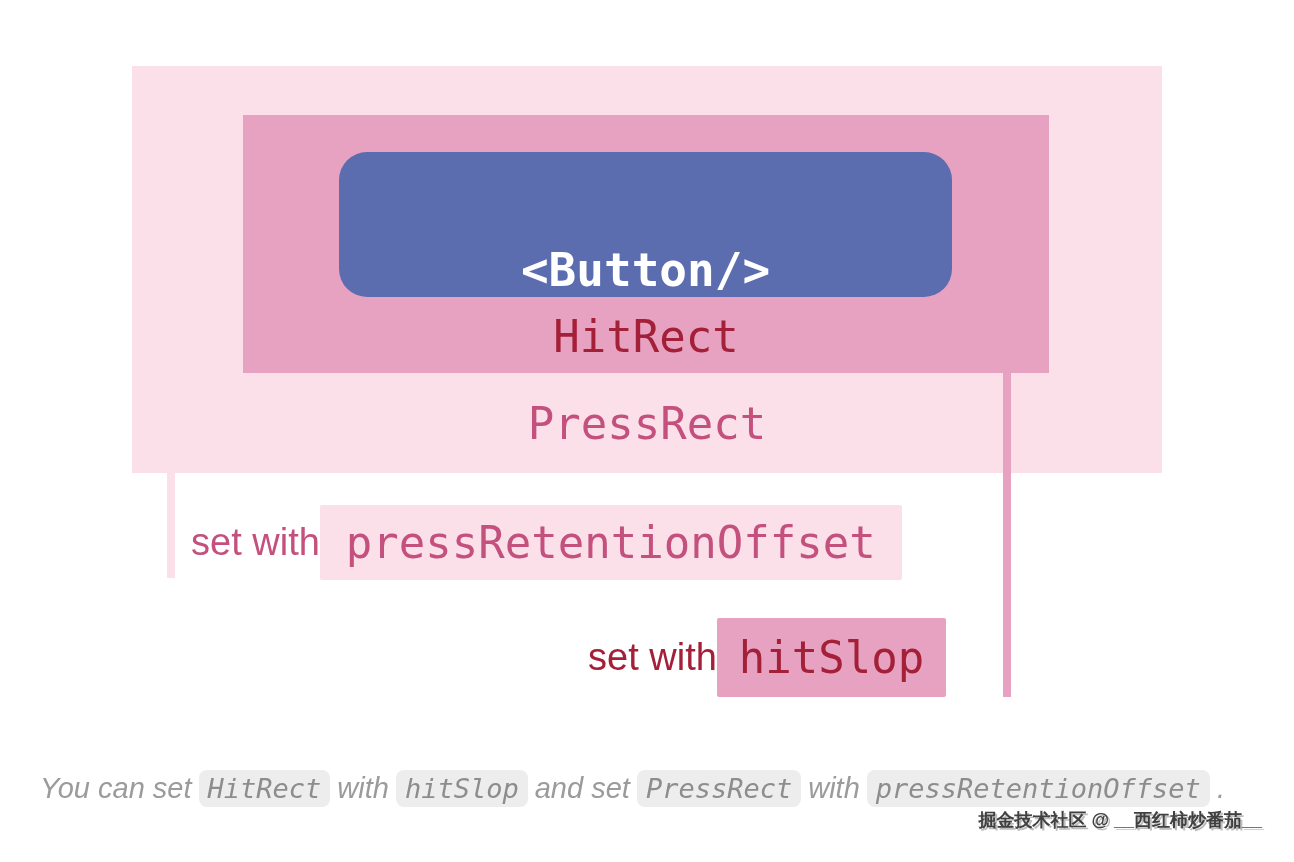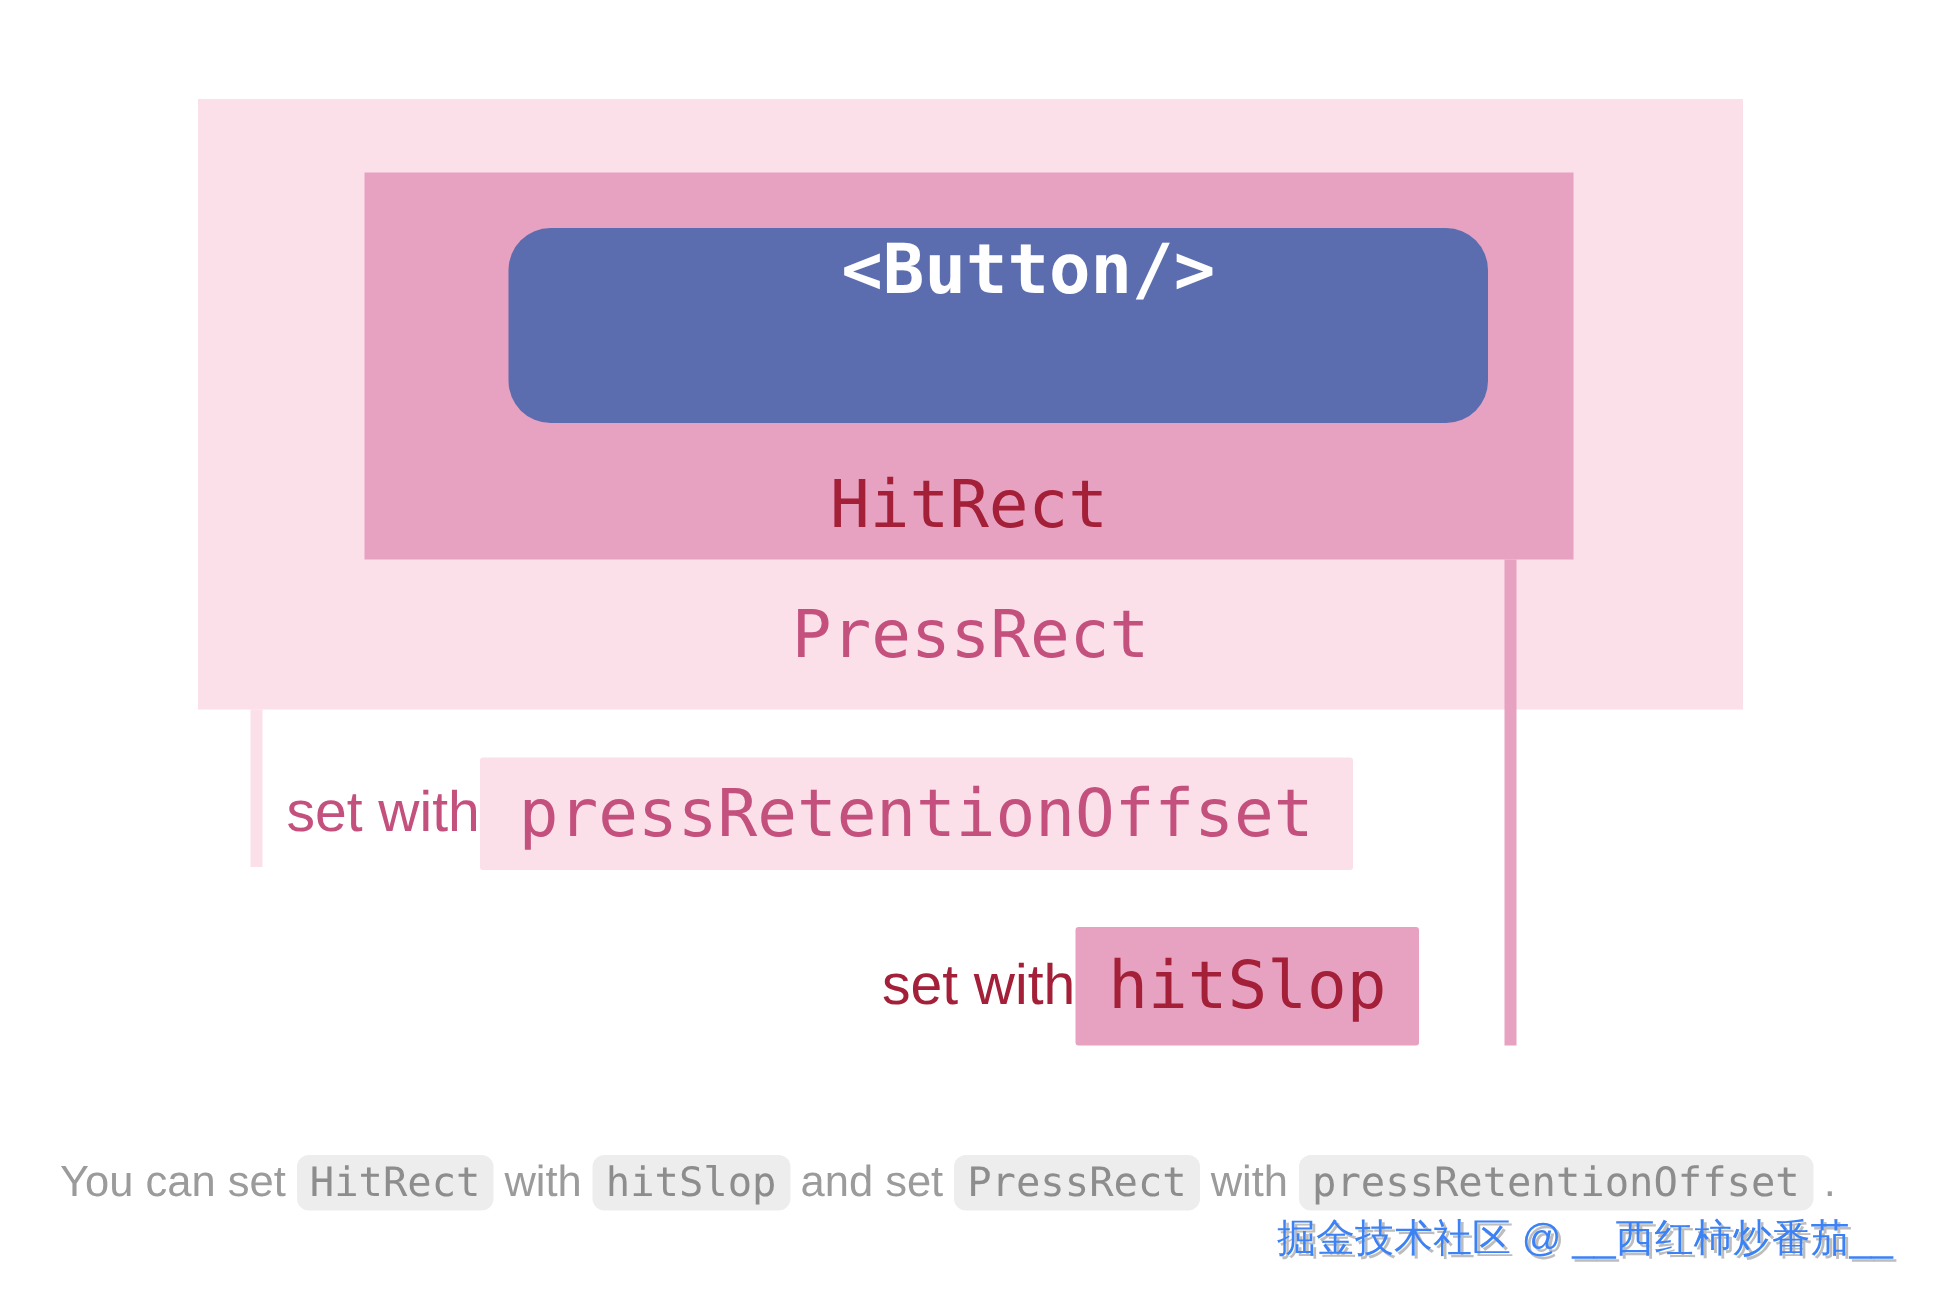--- a/index.html
+++ b/index.html
@@ -17,24 +17,24 @@
     width: 1030px; height: 407px;
     background: var(--press_rect);
   }
   .hit-rect {
     position: absolute; left: 243px; top: 115px;
     width: 806px; height: 258px;
     background: var(--hit_rect);
   }
   .button-shape {
     position: absolute; left: 339px; top: 152px;
-    width: 613px; height: 130px;
+    width: 613px; height: 145px;
     background: var(--button_bg);
     border-radius: 28px;
-    display: flex; align-items: flex-start; justify-content: center; padding-left: 40px;
+    display: flex; align-items: flex-end; justify-content: center;
   }
   .button-shape span {
     font-family: "DejaVu Sans Mono", monospace;
     font-weight: bold; font-size: 46px;
     color: var(--button_text);
   }
 
   .hit-label {
     position: absolute; left: 243px; top: 300px; width: 806px; height: 73px;
     display: flex; align-items: center; justify-content: center;
@@ -83,33 +83,34 @@
   .annotation-hit .ann-code {
     background: var(--hit_rect); color: var(--hit_text); padding: 0 22px;
   }
 
   
   .caption {
     position: absolute; left: 40px; top: 766px; height: 44px;
     display: flex; align-items: center; gap: 7px;
     font-size: 29px; color: var(--caption_text);
     white-space: nowrap;
+    font-style: italic;
   }
   .cap-code {
     font-family: "DejaVu Sans Mono", monospace;
     font-size: 27px; color: var(--caption_code_text);
     background: var(--caption_code_bg);
     padding: 3px 9px; border-radius: 8px;
   }
 
   
   .watermark {
     position: absolute; right: 32px; top: 808px;
-    font-size: 26px; font-weight: normal;
-    color: #3b82f6;
+    font-size: 18px; font-weight: bold;
+    color: #404040;
     text-shadow: 2px 2px 0 #bdbdbd;
     white-space: nowrap;
   }
 </style>
 </head>
 <body>
 
 <div>
 
   <div class="press-rect"></div>

